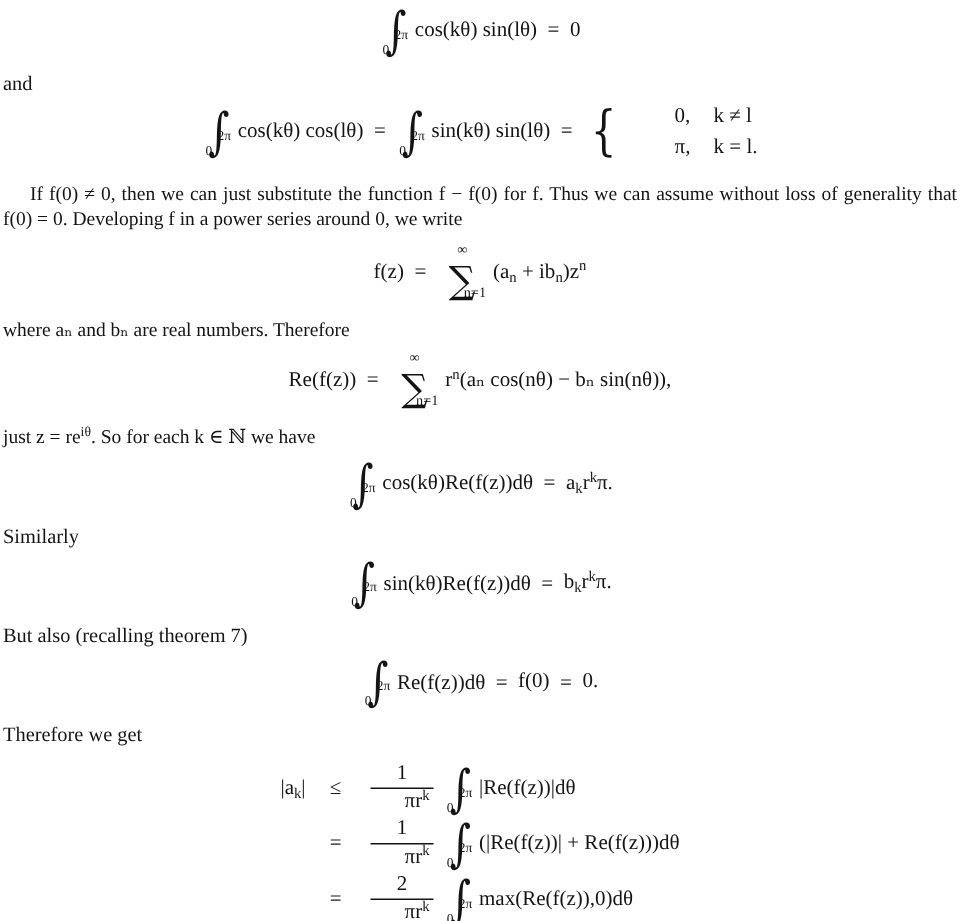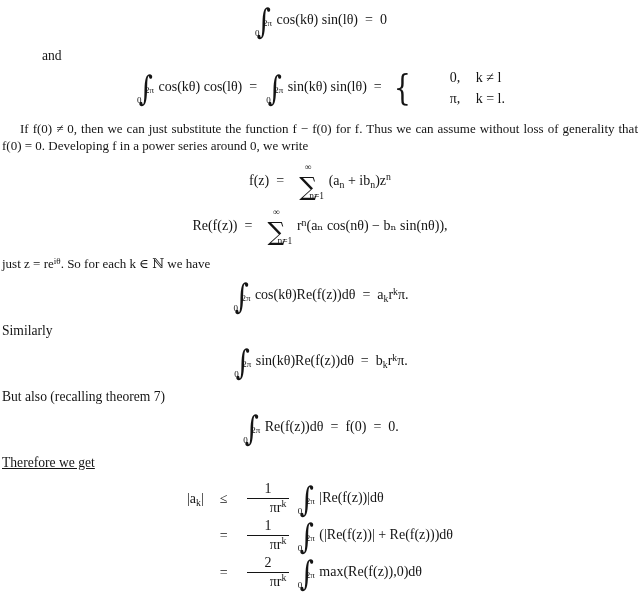--- a/index.html
+++ b/index.html
@@ -210,21 +210,21 @@
         <span class="sign">∫</span>
         <span class="ul">2π</span>
         <span class="ll">0</span>
       </span>
       <span class="thin">cos(kθ) sin(lθ)</span>
       <span class="op">=</span>
       <span>0</span>
     </span>
   </div>
 
-  <div class="plainline" style="margin-top:9px;margin-left:40px;">
+  <div class="plainline" style="margin-top:9px;">
     <span>and</span>
   </div>
 
   <div class="display" style="margin-top:2px;">
     <span class="eq">
       <span class="intg">
         <span class="sign">∫</span>
         <span class="ul">2π</span>
         <span class="ll">0</span>
       </span>
@@ -259,20 +259,23 @@
       <span class="op">=</span>
       <span class="sum">
         <span class="up">∞</span>
         <span class="sg">∑</span>
         <span class="lo">n=1</span>
       </span>
       <span><span>(a</span><sub>n</sub> <span>+ ib</span><sub>n</sub><span>)z</span><sup>n</sup></span>
     </span>
   </div>
 
+  <p class="para" style="margin-top:10px;">
+    <span>where aₙ and bₙ are real numbers. Therefore</span>
+  </p>
 
   <div class="display" style="margin-top:7px;">
     <span class="eq">
       <span>Re(f(z))</span>
       <span class="op">=</span>
       <span class="sum">
         <span class="up">∞</span>
         <span class="sg">∑</span>
         <span class="lo">n=1</span>
       </span>
@@ -326,21 +329,21 @@
         <span class="ll">0</span>
       </span>
       <span class="thin">Re(f(z))dθ</span>
       <span class="op">=</span>
       <span>f(0)</span>
       <span class="op">=</span>
       <span>0.</span>
     </span>
   </div>
 
-  <div class="plainline" style="margin-top:9px;text-decoration:underline;">
+  <div class="plainline" style="margin-top:9px;">
     <span>Therefore we get</span>
   </div>
 
   <table class="aligned" style="margin-top:8px;">
     <tbody>
         <tr class="arow-h">
       <td class="lhs">
         <span>|a</span><sub>k</sub><span>|</span>
       </td>
       <td class="rel">≤</td>

